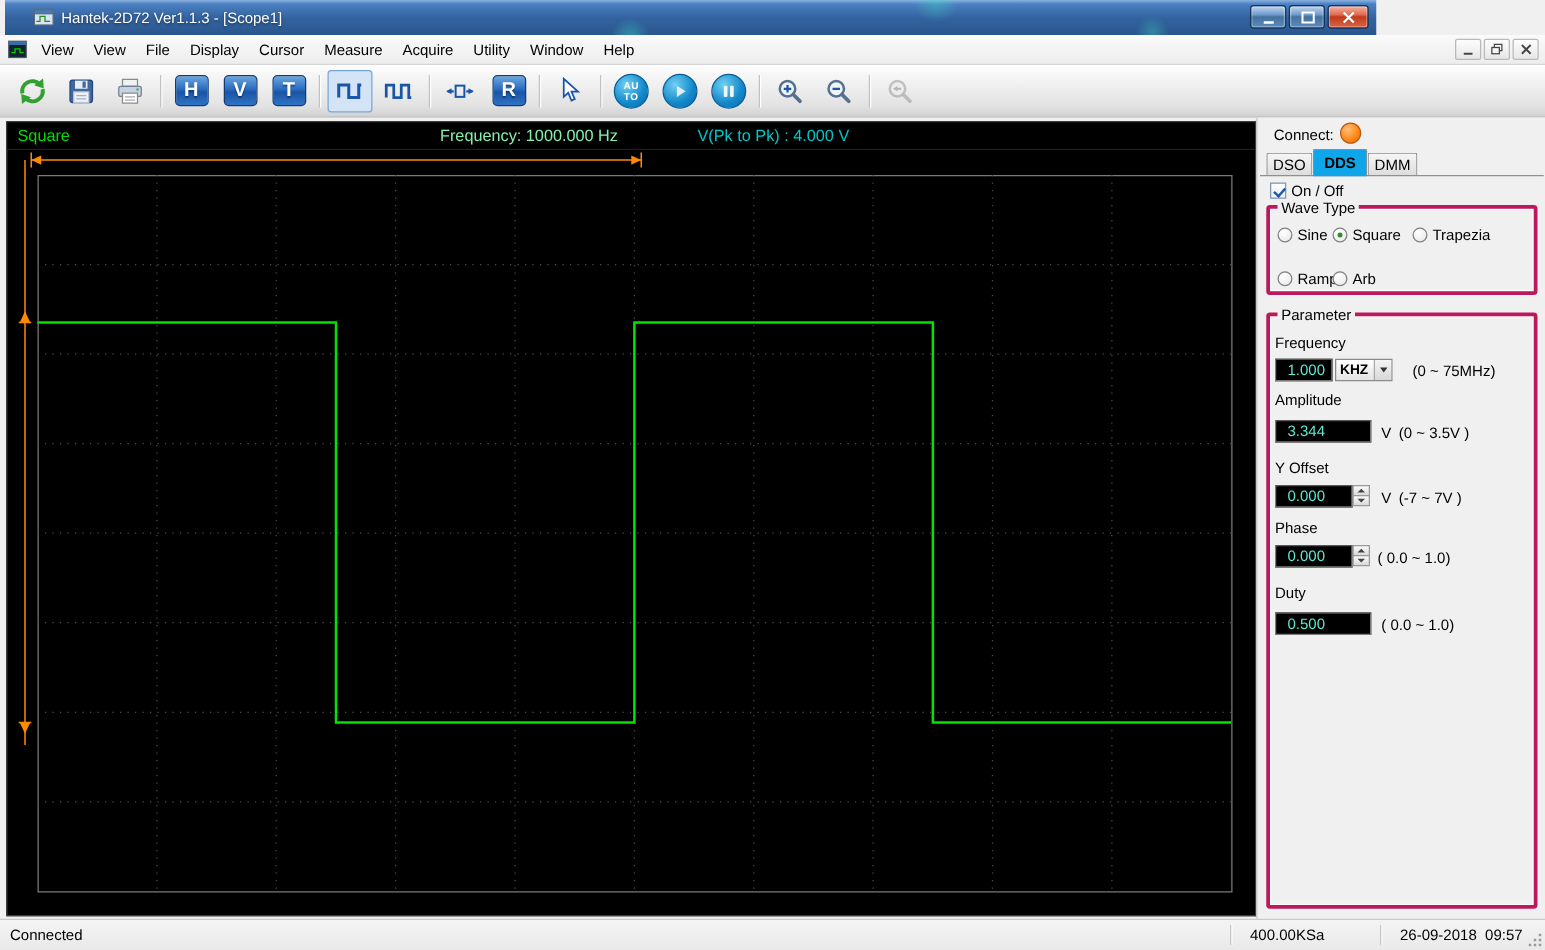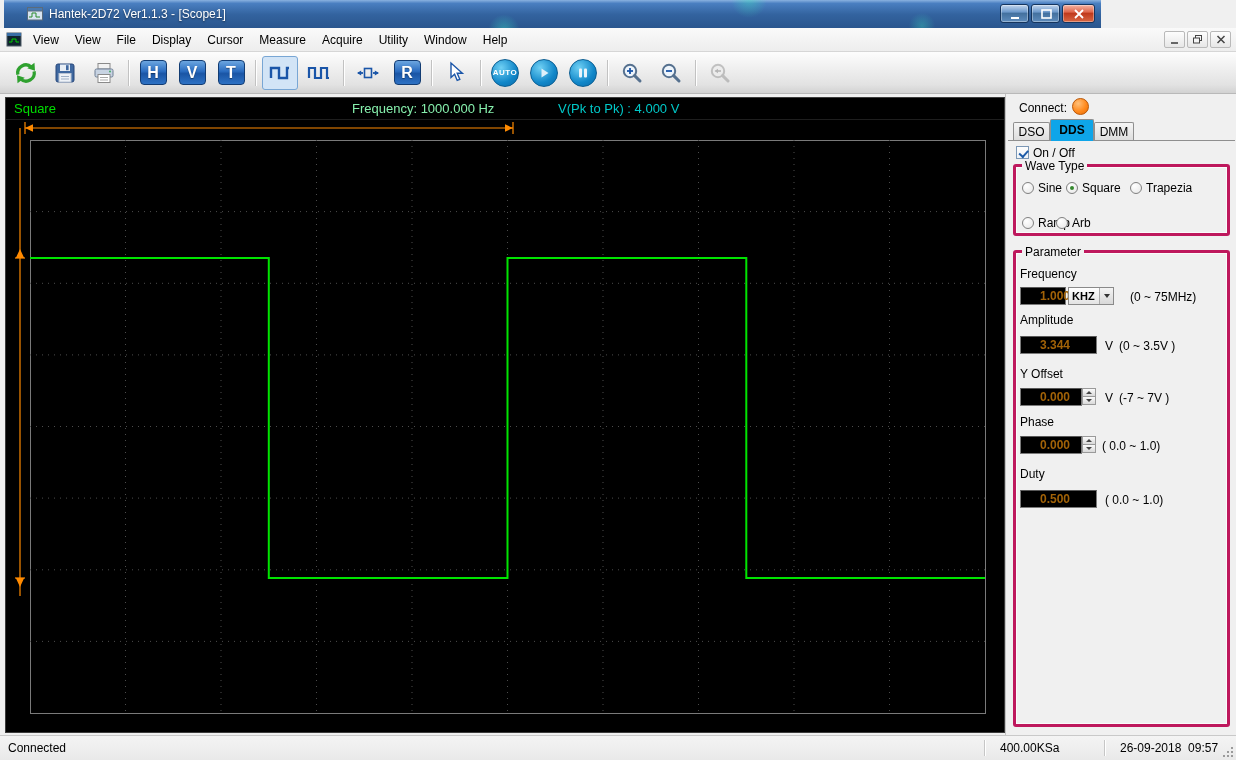--- a/index.html
+++ b/index.html
@@ -34,21 +34,21 @@
   .toolbar{position:absolute;left:0;top:52px;width:1236px;height:42px;
     background:linear-gradient(#fdfdfd,#e2e2e2 80%,#d2d2d2);border-bottom:1px solid #b9b9b9;
     display:flex;align-items:center;padding-left:8px;gap:3px}
   .tbtn{width:36px;height:34px;border:1px solid transparent;border-radius:3px;display:flex;align-items:center;justify-content:center}
   .tbtn.pressed{background:#d2e4f6;border-color:#78a6d4}
   .tbtn.disabled{opacity:.55;filter:grayscale(1)}
   .sep{width:1px;height:26px;background:#c2c2c2;box-shadow:1px 0 0 #fff;margin:0 3px}
   .chip{width:27px;height:25px;border-radius:4px;border:1px solid #123c73;color:#fff;font-weight:bold;font-size:16px;
     display:flex;align-items:center;justify-content:center;text-shadow:0 1px 1px rgba(0,0,0,.4);
     background:linear-gradient(#6ca6e0 0%,#2a6cc0 45%,#1a55a5 55%,#2e72c4 100%)}
-  .circle{width:28px;height:28px;border-radius:50%;border:1px solid #0a5e93;display:flex;align-items:center;justify-content:center;
+  .circle{width:28px;height:28px;border-radius:50%;border:1px solid #0a5e93;display:flex;flex-direction:column;align-items:center;justify-content:center;
     background:radial-gradient(circle at 35% 30%, #6fd0f4, #1187c9 60%, #0b6aa8);color:#fff;font-weight:bold;font-size:8px;line-height:9px;letter-spacing:.5px}
 
   
   .scope{position:absolute;left:5px;top:97px;width:1000px;height:636px;background:#000;border:1px solid #3c3c3c}
   .infobar{position:absolute;left:0;top:0;width:998px;height:22px;background:#000;z-index:2;border-bottom:1px solid #1e1e1e}
   .infobar span{position:absolute;top:3px;font-size:13px}
   #wave-name{left:8px}
   #freq-text{left:346px}
   #vpp-text{left:552px}
   #scope-svg{position:absolute;left:0;top:0;z-index:1}
@@ -66,21 +66,21 @@
   #onoff-box.checked::after{content:'';position:absolute;left:2px;top:2.5px;width:7px;height:3.5px;
     border-left:2px solid #1d5ba8;border-bottom:2px solid #1d5ba8;transform:rotate(-48deg)}
   .groupbox{position:absolute;border:3px solid #be185d;border-radius:3px;box-shadow:inset 0 0 0 1px rgba(255,255,255,.7)}
   .legend{position:absolute;top:-7px;left:6px;background:#f0f0f0;padding:0 3px;font-size:12px;line-height:13px}
   .radio-item{position:absolute;display:flex;align-items:center;gap:4px;height:14px}
   .radio{width:12px;height:12px;border:1px solid #808080;border-radius:50%;
     background:radial-gradient(circle at 35% 30%,#fff,#e6e6e6);display:inline-block;position:relative;flex:none}
   .radio-item.checked .radio::after{content:'';position:absolute;left:3px;top:3px;width:4px;height:4px;border-radius:50%;background:#35882f}
   .plabel{position:absolute;font-size:12px}
   .blackfield{position:absolute;height:18px;background:#000;border:1px solid #7a7a7a;border-top-color:#585858;
-    color:#a16207;font-weight:bold;font-size:12px;line-height:16px;padding-left:19px}
+    color:#5eead4;font-weight:normal;font-size:12px;line-height:16px;padding-left:9px}
   .combo{position:absolute;width:46px;height:18px;border:1px solid #8a8a8a;background:linear-gradient(#ffffff,#e3e3e3);
     display:flex;align-items:center}
   .combo .ctxt{flex:1;padding-left:3px;font-size:11px;font-weight:bold}
   .combo .arrowbox{width:14px;height:16px;border-left:1px solid #ababab;background:linear-gradient(#f4f4f4,#d8d8d8);
     display:flex;align-items:center;justify-content:center}
   .darr{width:0;height:0;border-left:3.5px solid transparent;border-right:3.5px solid transparent;border-top:4.5px solid #333}
   .spin{position:absolute;width:14px;height:18px;display:flex;flex-direction:column}
   .sbtn{height:9px;border:1px solid #9a9a9a;background:linear-gradient(#fbfbfb,#d9d9d9);display:flex;align-items:center;justify-content:center}
   .sbtn+.sbtn{margin-top:-1px}
   .uar{width:0;height:0;border-left:3px solid transparent;border-right:3px solid transparent;border-bottom:3.5px solid #444}
@@ -344,21 +344,21 @@
       <span>Square</span>
     </label>
     <label class="radio-item" style="left:114px;top:14px">
       <span class="radio"></span>
       <span>Trapezia</span>
     </label>
     <label class="radio-item" style="left:6px;top:49px">
       <span class="radio"></span>
       <span>Ramp</span>
     </label>
-    <label class="radio-item" style="left:40px;top:49px">
+    <label class="radio-item" style="left:50px;top:49px">
       <span class="radio"></span>
       <span>Arb</span>
     </label>
   </div>
 
   <div class="groupbox" style="left:7px;top:156px;width:217px;height:477px">
     <span class="legend">Parameter</span>
 
     <span class="plabel" style="left:4px;top:14px">Frequency</span>
     <div class="blackfield" style="left:4px;top:34px;width:46px">1.000</div>

